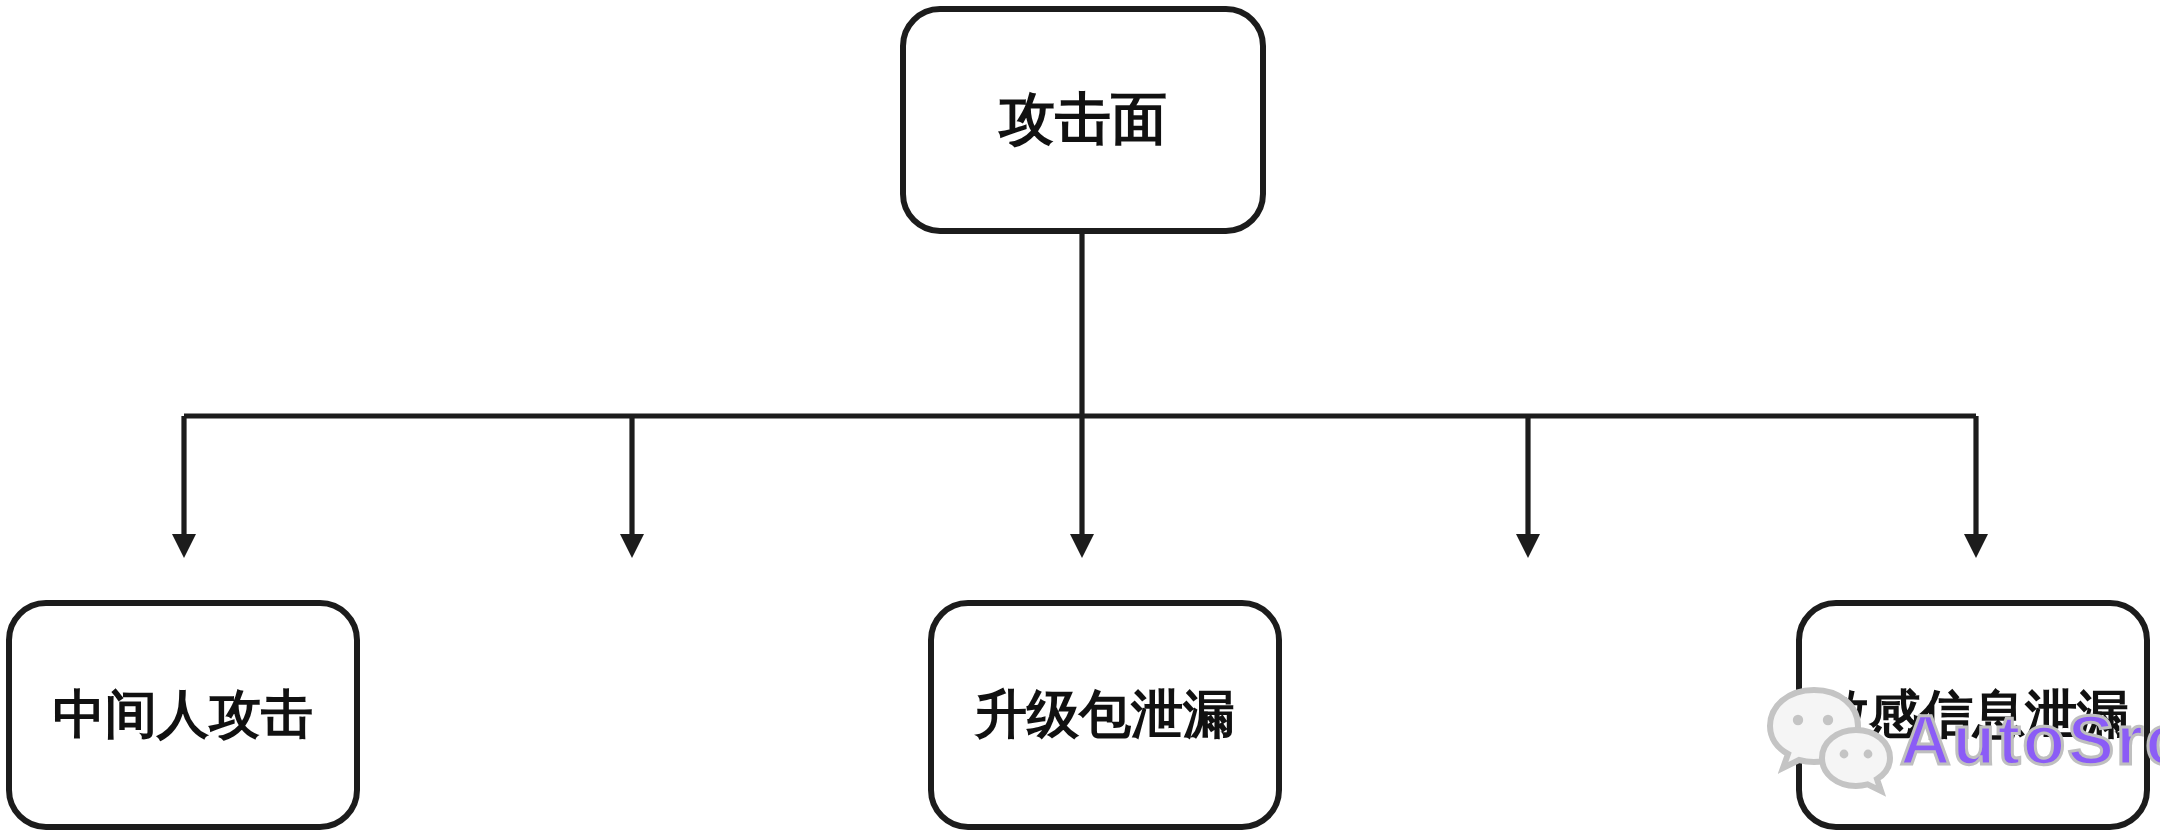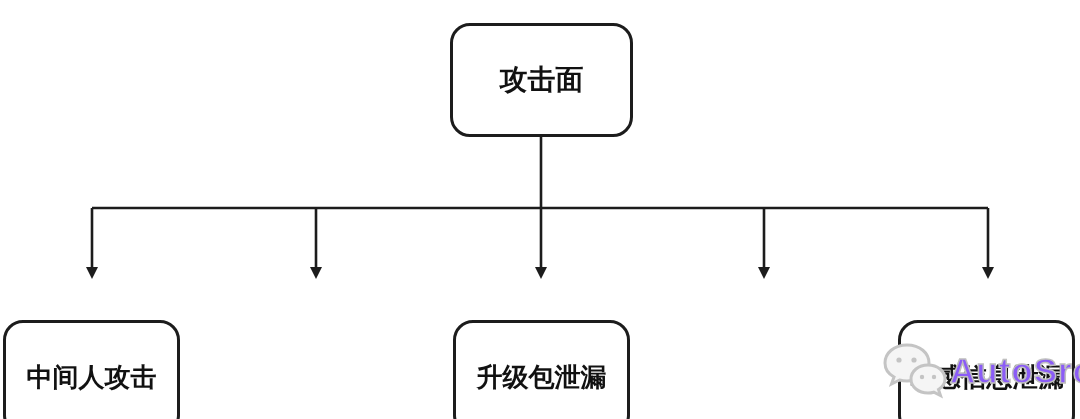--- a/index.html
+++ b/index.html
@@ -21,38 +21,37 @@
     border: 3px solid #1c1c1c;
     border-radius: 20px;
     background: #ffffff;
     display: flex;
     align-items: center;
     justify-content: center;
     font-weight: bold;
     color: #111111;
     white-space: nowrap;
     text-align: center;
-    margin-top: 20px;
   }
   .node-root {
     left: 450px;
     top: 3px;
     width: 183px;
     height: 114px;
     font-size: 28px;
   }
   .node-child {
     top: 300px;
     width: 177px;
     height: 115px;
     font-size: 26px;
   }
   .node-child-1 { left: 3px; }
   .node-child-2 { left: 231px; }
-  .node-child-3 { left: 453px; }
+  .node-child-3 { left: 464px; }
   .node-child-4 { left: 675px; }
   .node-child-5 { left: 898px; }
   .connectors {
     position: absolute;
     left: 0;
     top: 0;
     width: 1080px;
     height: 419px;
     pointer-events: none;
   }

